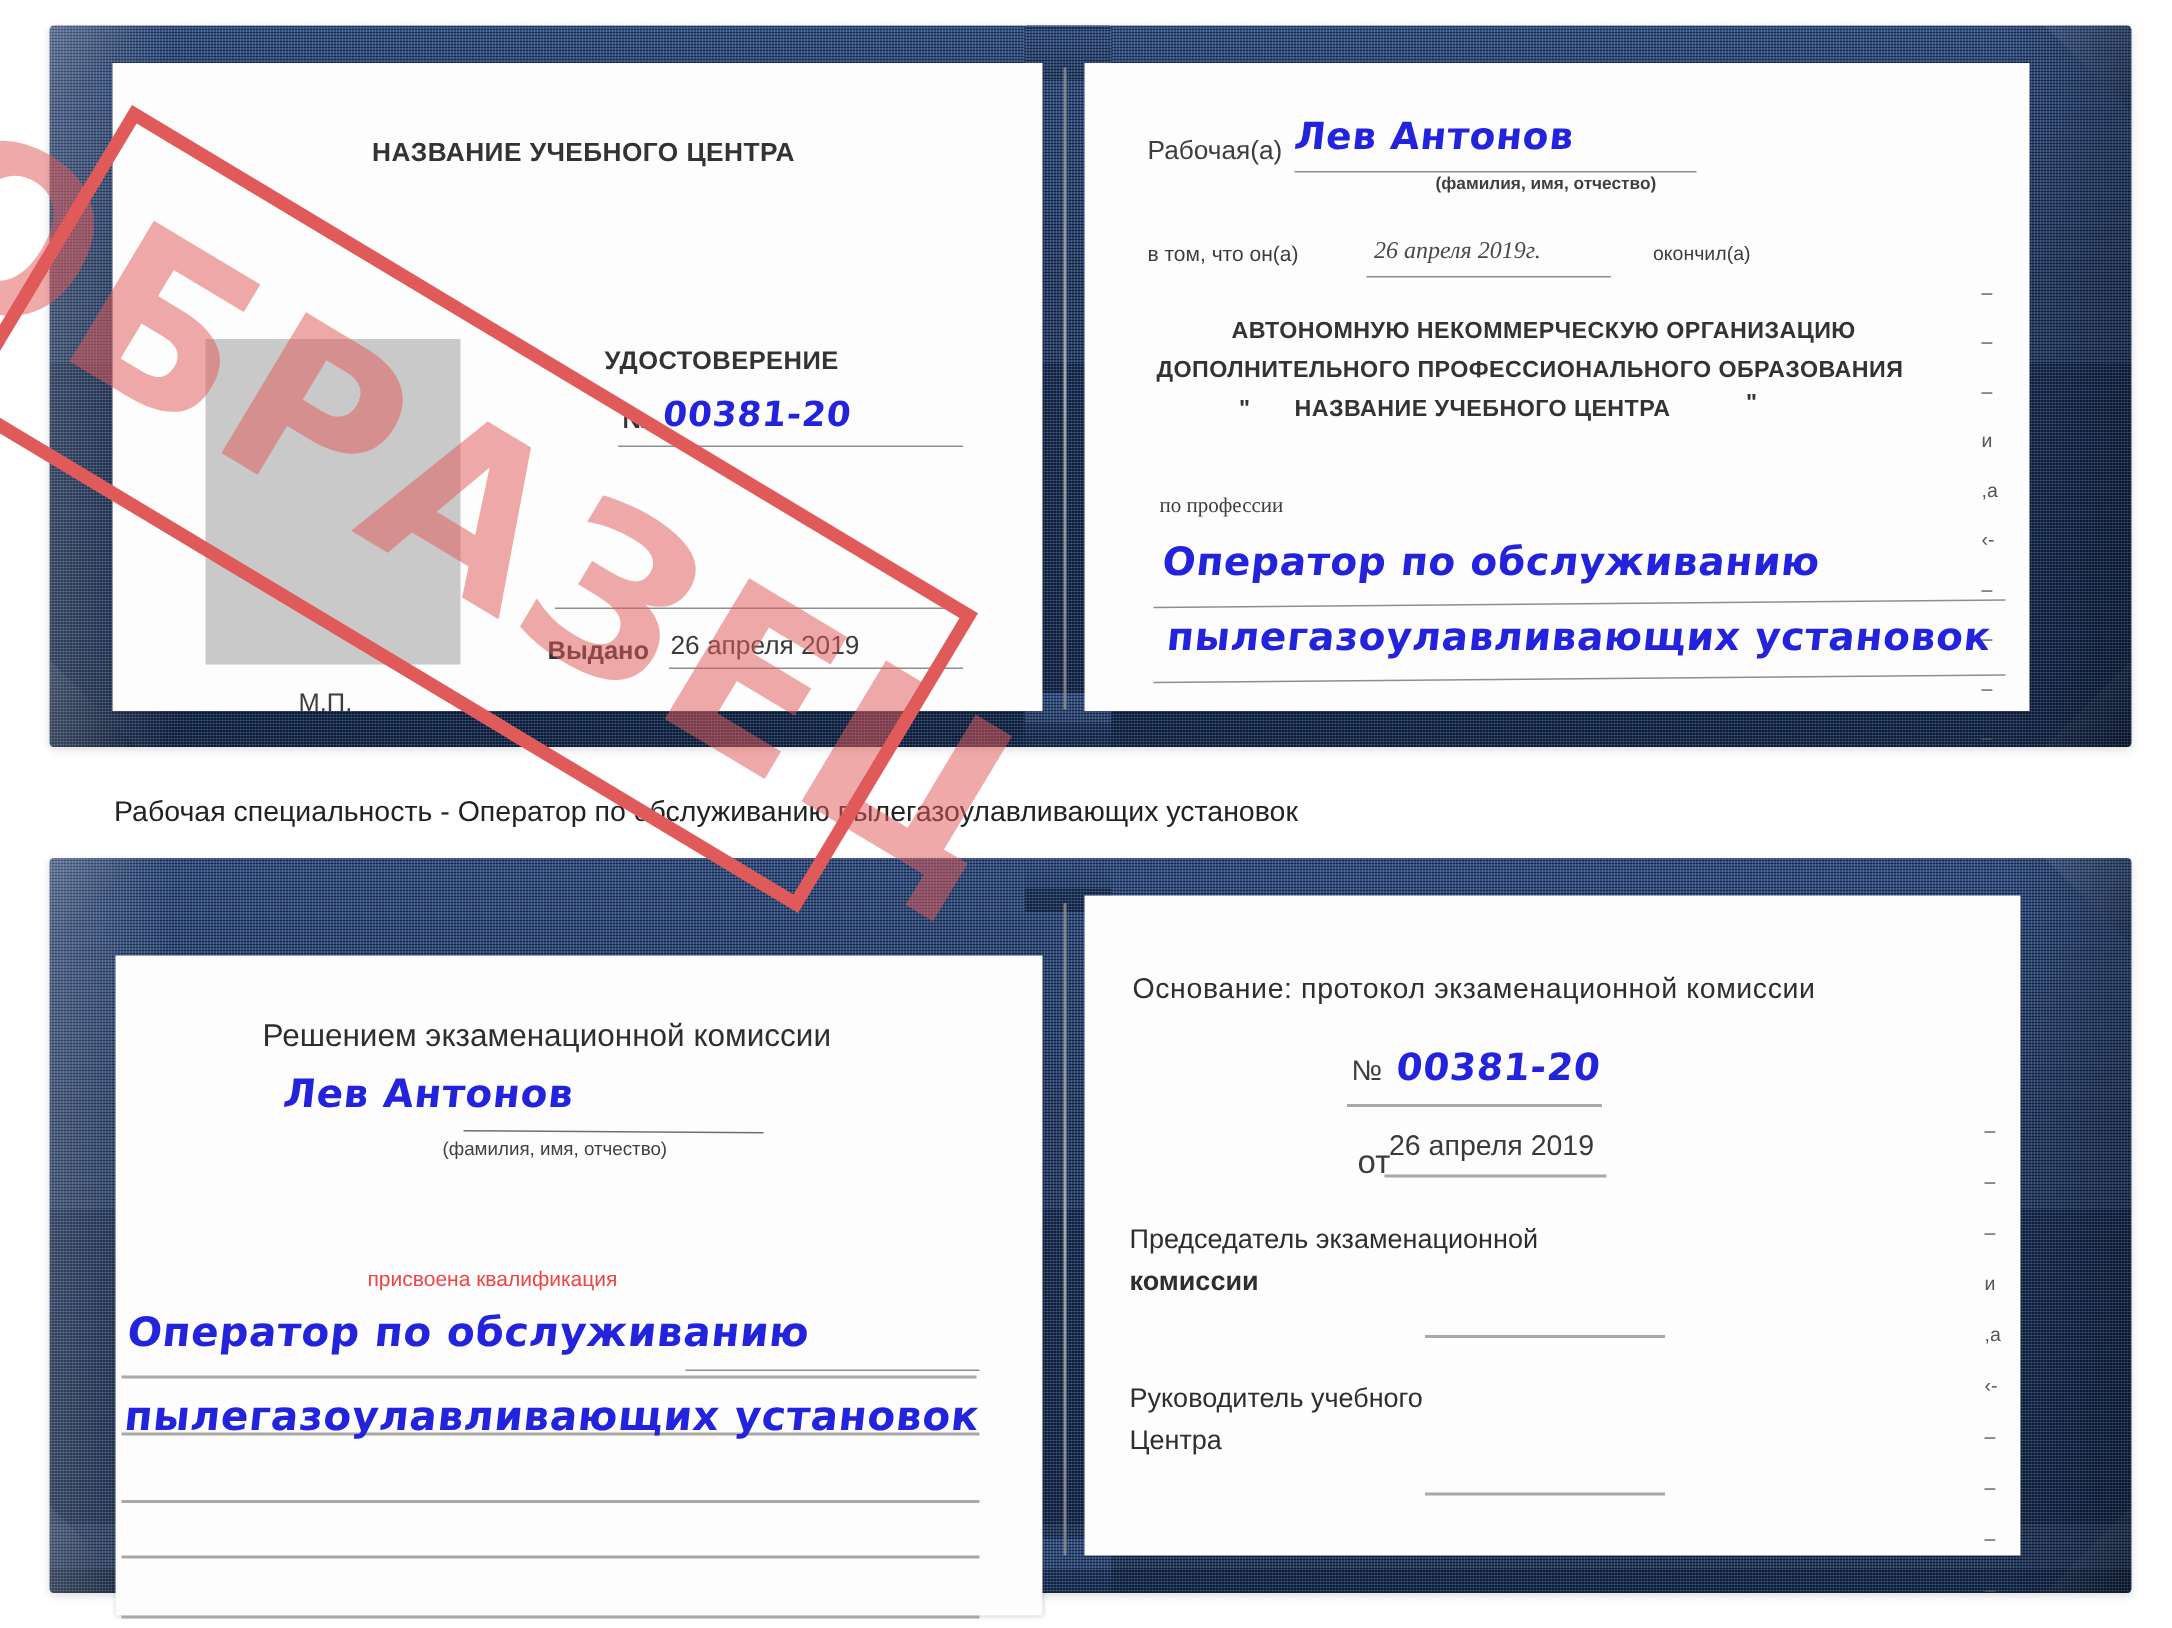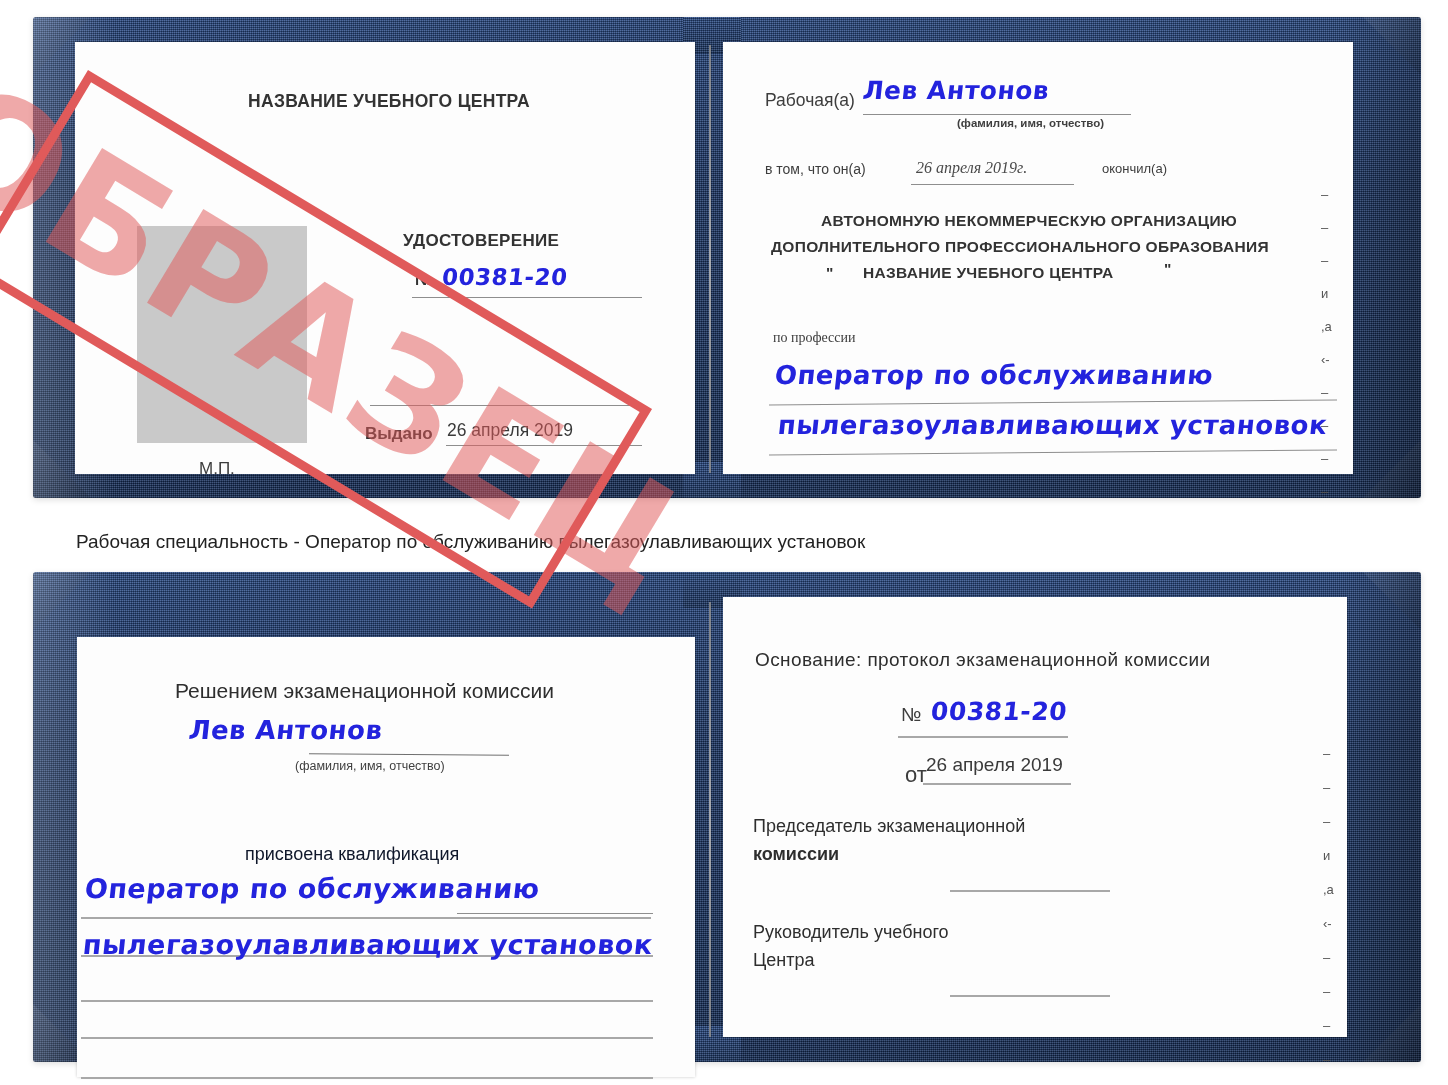--- a/index.html
+++ b/index.html
@@ -259,21 +259,21 @@
   <div class="gutter-strip" style="left:650px; bottom:0px; width:58px; height:36px;"></div>
 
   <div class="paper left" style="left:44px; top:25px; width:618px; height:440px;margin-top:40px;">
 
     <div class="t" style="left:98px; top:42px; font-size:21px; color:#2e2e2e;">Решением экзаменационной комиссии</div>
 
     <div class="hand" style="left:112px; top:78px; font-size:26px;">Лев Антонов</div>
     <div class="rule dark" style="left:232px; top:117px; width:200px; transform:rotate(0.4deg);"></div>
     <div class="t" style="left:218px; top:122px; font-size:12.5px; color:#3f3f3f;">(фамилия, имя, отчество)</div>
 
-    <div class="t" style="left:168px; top:207px; font-size:18px; color:#0f172a;">присвоена квалификация</div>
+    <div class="t" style="left:168px; top:207px; font-size:14px; color:#ef4444;">присвоена квалификация</div>
 
     <div class="hand" style="left:8px; top:236px; font-size:27px;">Оператор по обслуживанию</div>
     <div class="rule" style="left:4px; top:280px; width:570px;"></div>
     <div class="rule thin" style="left:380px; top:276px; width:196px;"></div>
 
     <div class="rule" style="left:4px; top:318px; width:572px;"></div>
     <div class="hand" style="left:6px; top:292px; font-size:27px;">пылегазоулавливающих установок</div>
     <div class="rule" style="left:4px; top:363px; width:572px;"></div>
 
     <div class="rule" style="left:4px; top:400px; width:572px;"></div>

